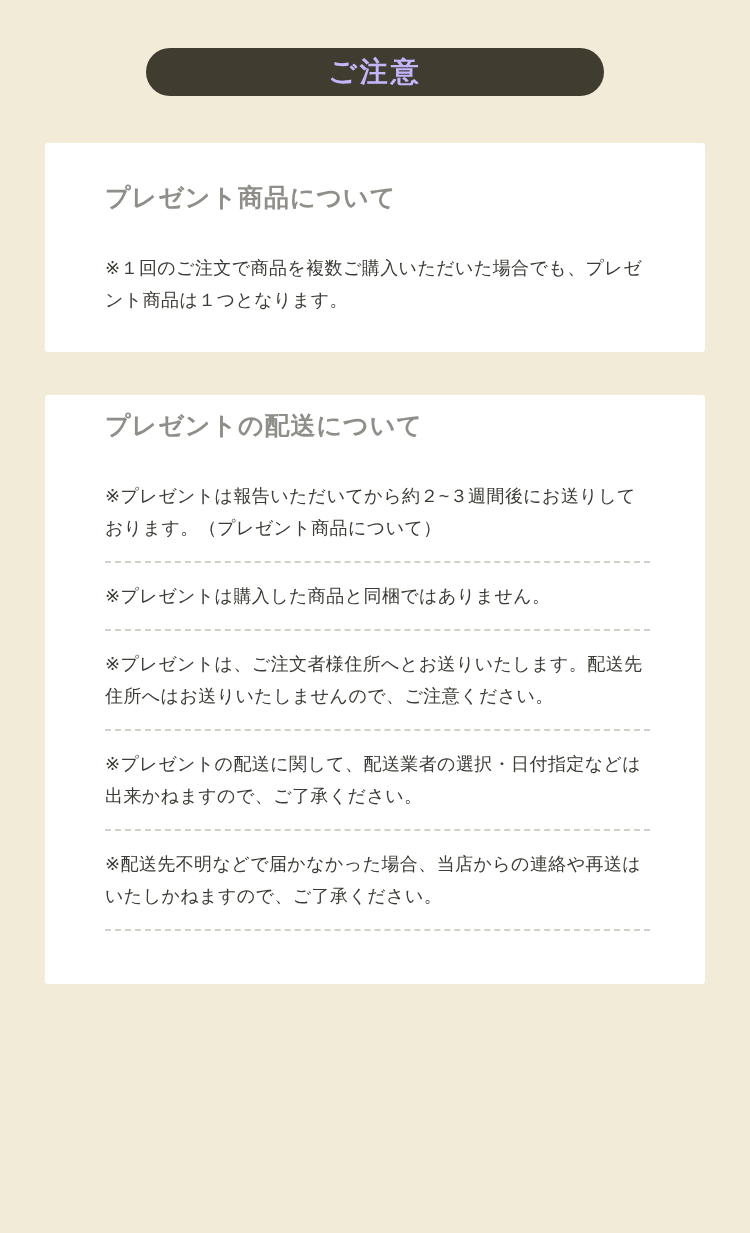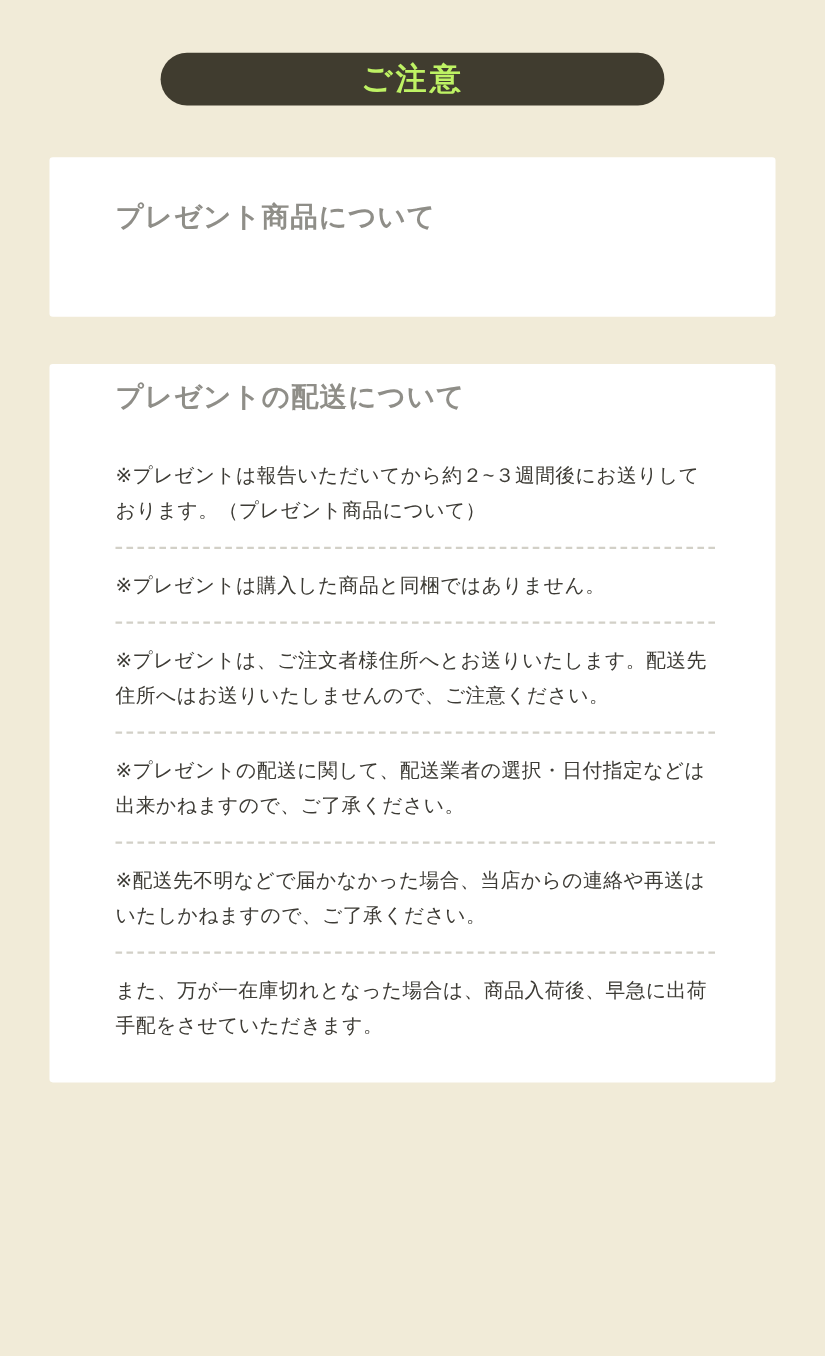--- a/index.html
+++ b/index.html
@@ -15,21 +15,21 @@
   }
   .header-pill {
     width: 458px;
     height: 48px;
     margin: 48px auto 0 auto;
     background: #403c2f;
     border-radius: 26px;
     display: flex;
     align-items: center;
     justify-content: center;
-    color: #bef264;
+    color: #c4b5fd;
     font-size: 28px;
     font-weight: bold;
     letter-spacing: 3px;
   }
   .card {
     margin-left: 45px;
     margin-right: 45px;
     background: #ffffff;
     border-radius: 3px;
     box-sizing: border-box;
@@ -67,35 +67,37 @@
 </style>
 </head>
 <body>
 
 <div class="header-pill">
   <span>ご注意</span>
 </div>
 
 <div class="card card-products">
   <h2 class="card-title">プレゼント商品について</h2>
+  <div class="notice-item">
+    <p>※１回のご注文で商品を複数ご購入いただいた場合でも、プレゼント商品は１つとなります。</p>
+  </div>
 </div>
 
 <div class="card card-shipping">
   <h2 class="card-title">プレゼントの配送について</h2>
   <div class="notice-item">
     <p>※プレゼントは報告いただいてから約２~３週間後にお送りしております。（プレゼント商品について）</p>
   </div>
   <div class="notice-item">
     <p>※プレゼントは購入した商品と同梱ではありません。</p>
   </div>
   <div class="notice-item">
     <p>※プレゼントは、ご注文者様住所へとお送りいたします。配送先住所へはお送りいたしませんので、ご注意ください。</p>
   </div>
   <div class="notice-item">
     <p>※プレゼントの配送に関して、配送業者の選択・日付指定などは出来かねますので、ご了承ください。</p>
   </div>
   <div class="notice-item">
     <p>※配送先不明などで届かなかった場合、当店からの連絡や再送はいたしかねますので、ご了承ください。</p>
   </div>
   <div class="notice-item">
-    <p>また、万が一在庫切れとなった場合は、商品入荷後、早急に出荷手配をさせていただきます。</p>
   </div>
 </div>
 
 </body></html>

